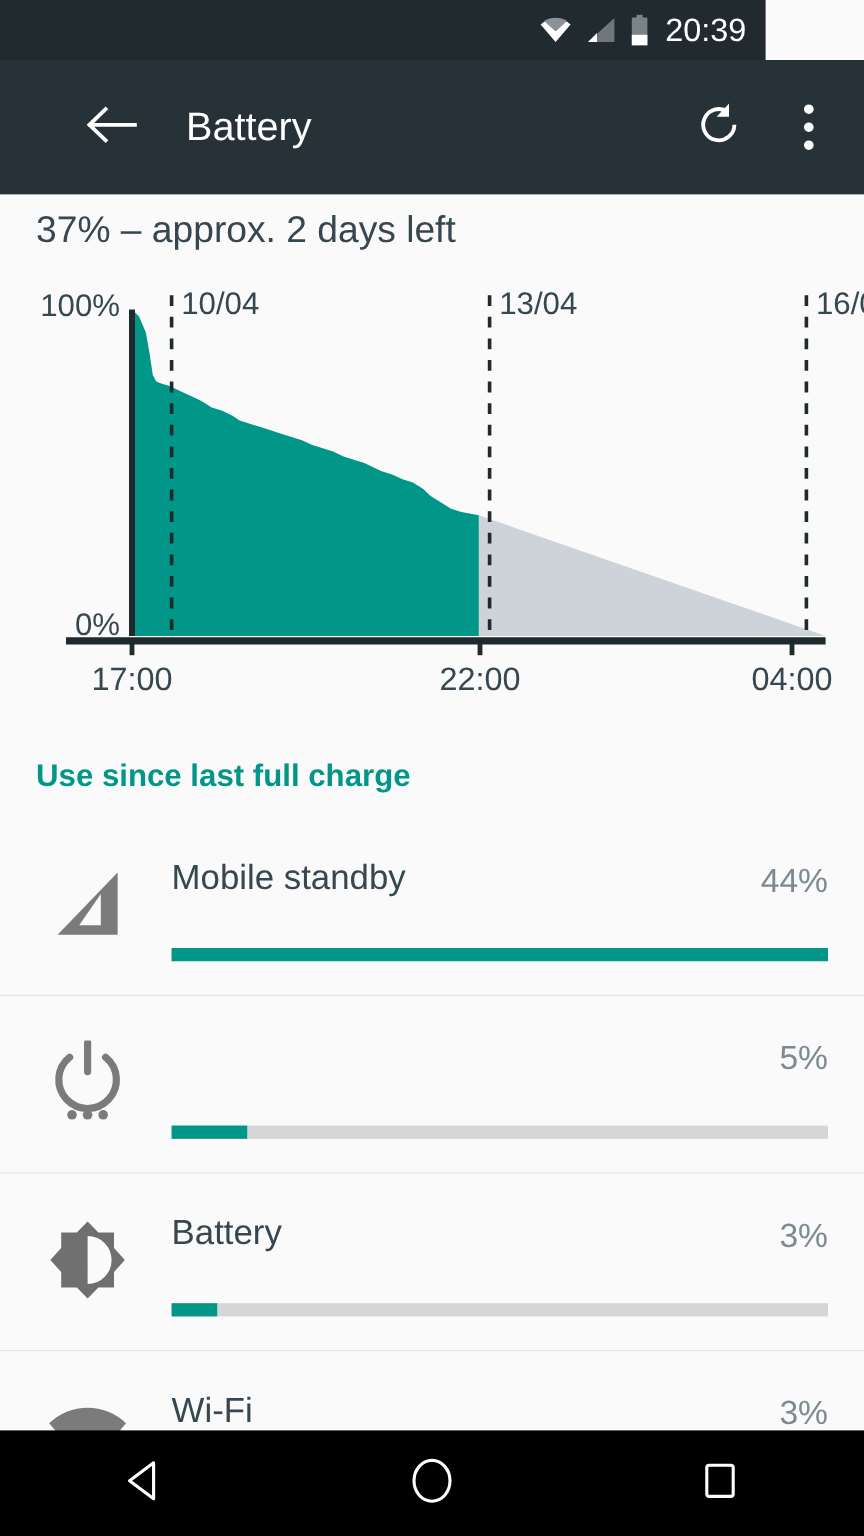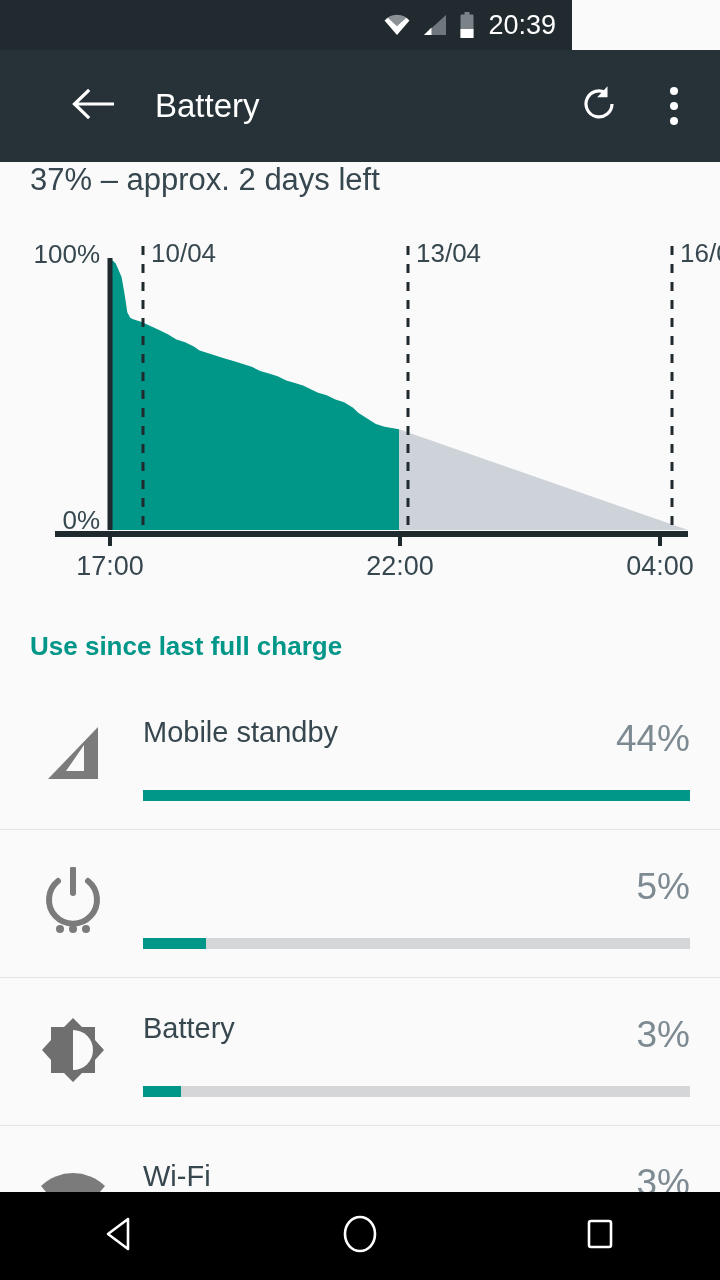--- a/index.html
+++ b/index.html
@@ -6,21 +6,21 @@
   html,body {
     width:720px; height:1280px;
     background:#fafafa;
     font-family:"Liberation Sans", sans-serif;
     overflow:hidden;
   }
   #root { position:relative; width:720px; height:1280px; background:#fafafa; }
 
   
   .statusbar {
-    position:absolute; top:0; left:0; width:572px; height:50px;
+    position:absolute; top:0; left:0; width:638px; height:50px;
     background:#212a2f;
     display:flex; align-items:center; justify-content:flex-end;
     padding-right:16px;
   }
   .sb-icons { display:flex; align-items:center; gap:11px; }
   .sb-clock { color:#ffffff; font-size:27px; letter-spacing:0px; margin-left:13px; }
 
   .ic-wifi { width:28px; height:22px; position:relative; }
   .ic-signal { width:26px; height:22px; position:relative; }
   .ic-battery { width:16px; height:26px; position:relative; }
@@ -33,21 +33,21 @@
   }
   .tb-back { width:72px; height:112px; display:flex; align-items:center; justify-content:center; margin-left:22px; }
   .tb-title { color:#ffffff; font-size:33px; margin-left:26px; flex:1; }
   .tb-refresh { width:64px; height:64px; display:flex; align-items:center; justify-content:center; margin-right:16px; }
   .tb-overflow { width:52px; height:64px; display:flex; flex-direction:column; align-items:center; justify-content:center; gap:7px; margin-right:20px; }
   .dot3 { width:8px; height:8px; border-radius:50%; background:#ffffff; }
 
   
   .summary {
     position:absolute; top:162px; left:0; width:720px; height:60px;
-    display:flex; 
+    display:flex; align-items:center;
   }
   .summary-text { font-size:31px; color:#37474f; padding-left:30px; }
 
   
   .chart-wrap { position:absolute; top:230px; left:0; width:720px; height:360px; }
   .chart-svg { display:block; }
 
   
   .section-head {
     position:absolute; top:622px; left:0; width:720px; height:48px;
@@ -57,21 +57,21 @@
 
   
   .usage-list { position:absolute; top:682px; left:0; width:664px; }
   .usage-row { position:relative; width:720px; height:148px; border-bottom:1px solid #e4e4e4; }
   .usage-row:first-child { border-top:none; }
   .row-icon {
     position:absolute; left:37px; top:36px; width:72px; height:72px;
     display:flex; align-items:center; justify-content:center;
   }
   .row-label { position:absolute; left:143px; top:34px; font-size:29px; color:#37474f; }
-  .row-pct { position:absolute; right:30px; top:36px; font-size:37px; color:#7d8a91; }
+  .row-pct { position:absolute; right:30px; top:36px; font-size:28px; color:#7d8a91; }
   .row-track {
     position:absolute; left:143px; right:30px; top:108px; height:11px; background:#d4d6d8;
   }
   .row-fill { position:absolute; left:0; top:0; height:11px; background:#009688; }
 
   
   .navbar {
     position:absolute; left:0; bottom:0; width:720px; height:88px;
     background:#000000; display:flex; align-items:center; justify-content:space-around;
   }

